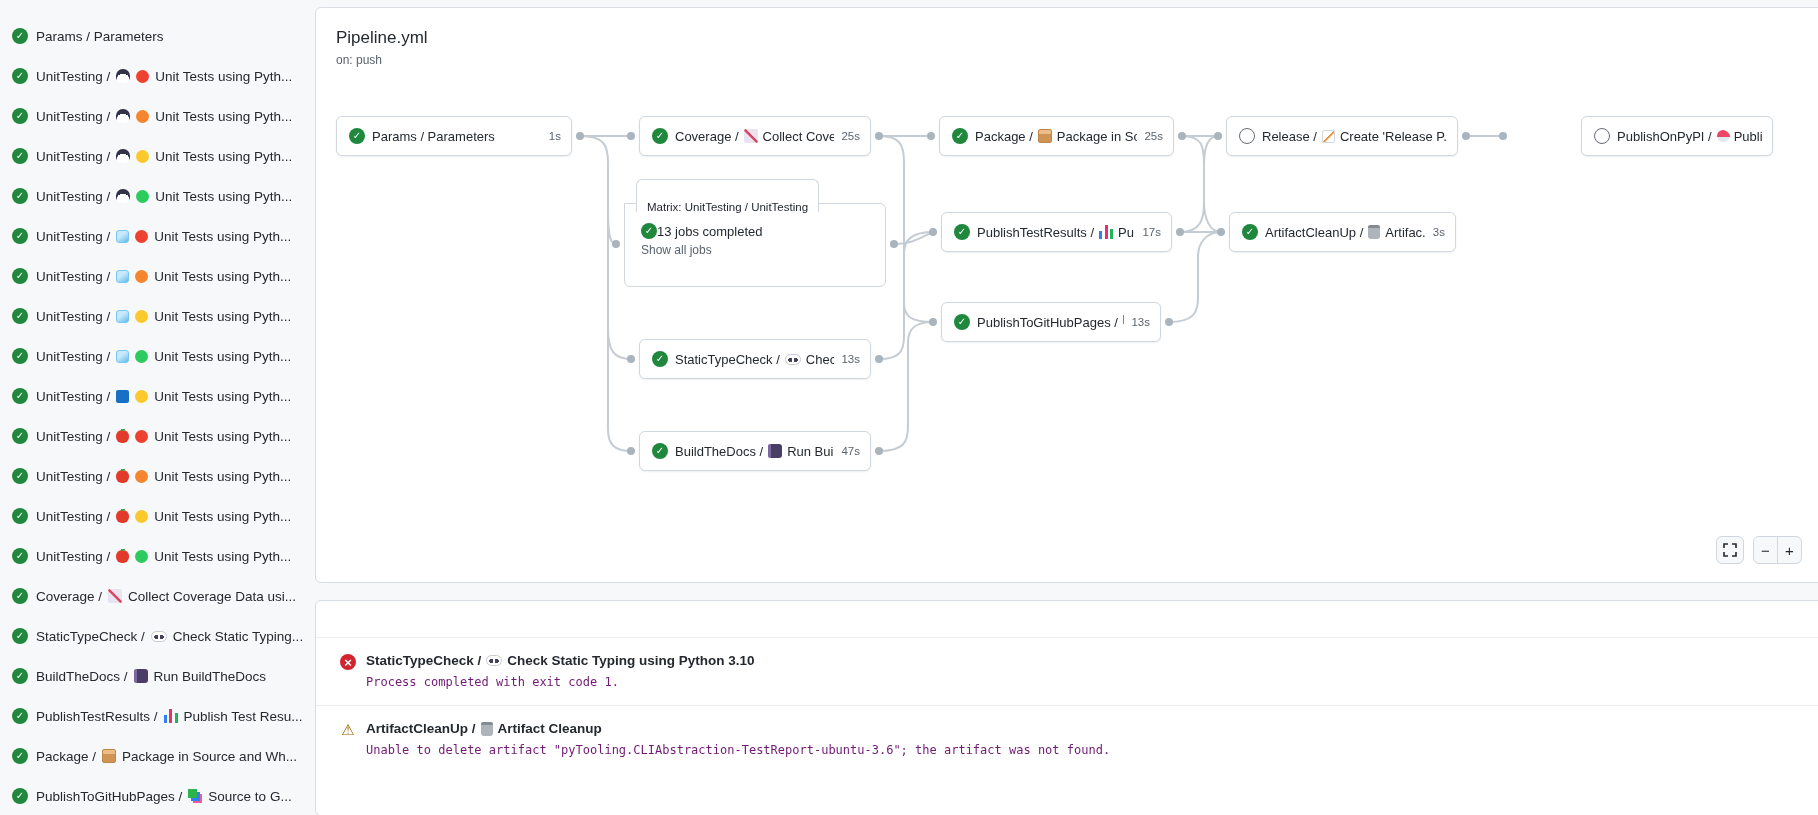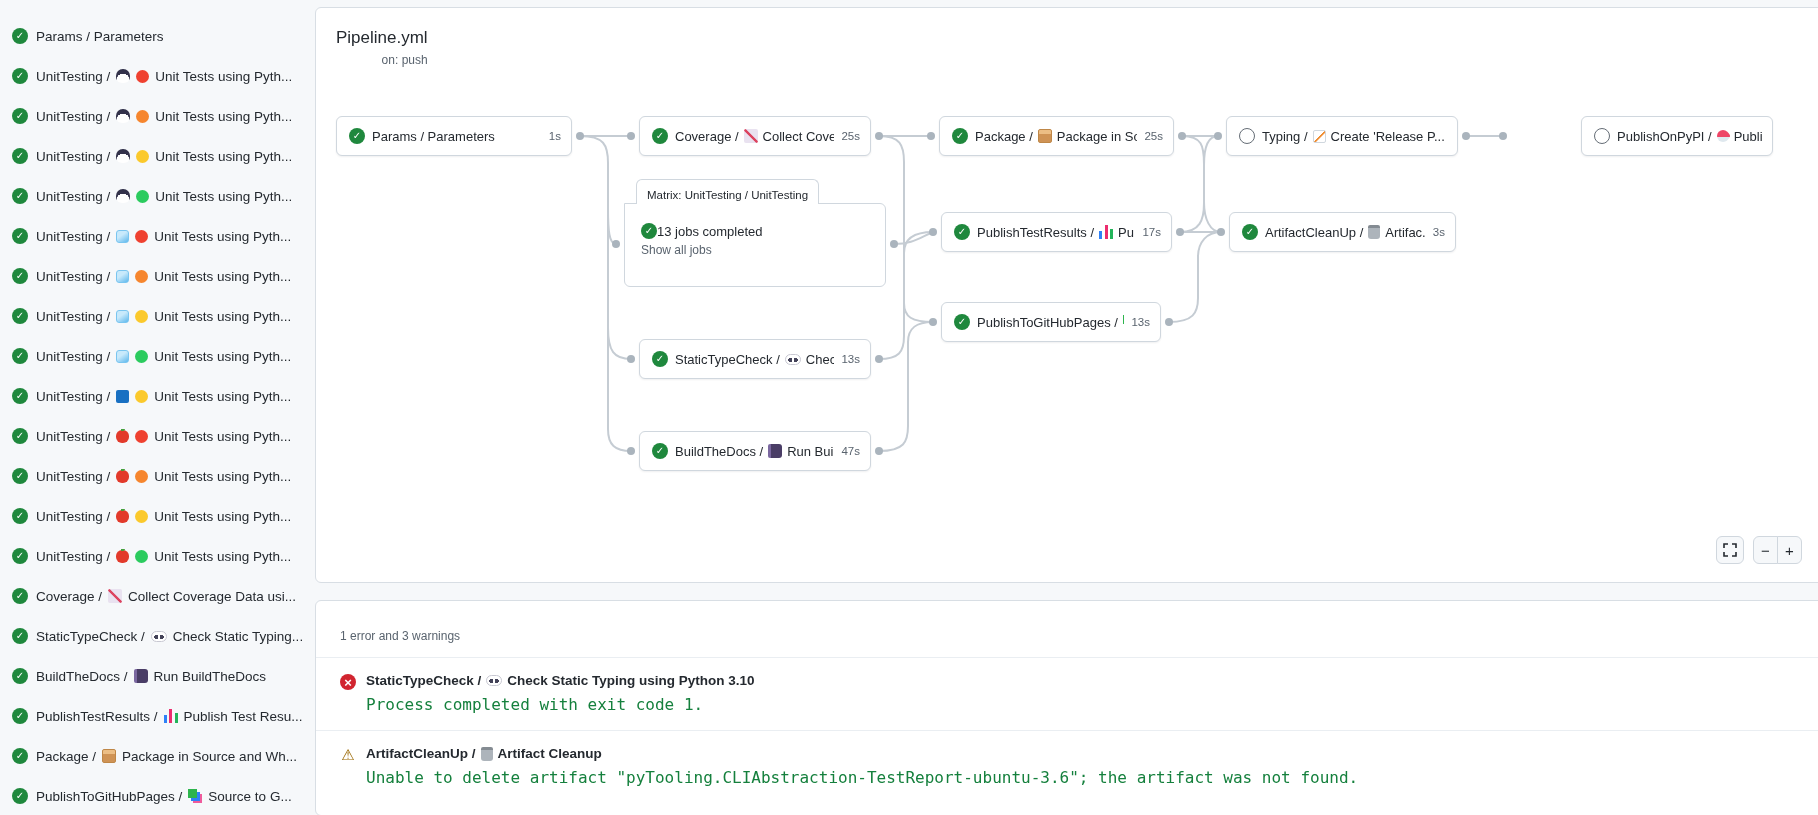--- a/index.html
+++ b/index.html
@@ -50,28 +50,28 @@
       linear-gradient(#ef5b9c,#ef5b9c) 5px 5px/9px 9px no-repeat; }
   [data-icon="wastebasket"] { width:12px; background:linear-gradient(#848b92 0 22%,#adb4bb 22%); border-radius:2px 2px 3px 3px; }
   [data-icon="rocket"] { width:12px; height:12px; background:linear-gradient(135deg,#ee4566 0 55%,#dfe8ee 55%); border-radius:50% 4px 50% 50%; transform:rotate(45deg); }
   [data-icon="memo"] { width:13px; height:13px; background:linear-gradient(to bottom right,transparent 46%,#ef8e34 48% 58%,transparent 60%),#fff; border:1px solid #d0d7de; border-radius:2px; }
 
   
   .graph-panel { position:absolute; left:315px; top:7px; width:1510px; height:576px; background:#fff;
       border:1px solid #d8dee4; border-radius:6px; }
   .panel-head { position:absolute; left:20px; top:20px; }
   .panel-title { font-size:17px; font-weight:400; color:#24292f; }
-  .panel-sub { font-size:12px; color:#59636e; margin-top:5px;text-align:right; }
+  .panel-sub { font-size:12px; color:#59636e; margin-top:5px; }
   .edges { position:absolute; left:0; top:0; }
   .node { position:absolute; height:40px; background:#fff; border:1px solid #d0d7de; border-radius:6px;
       box-shadow:0 1px 2px rgba(31,35,40,.07); display:flex; align-items:center; gap:7px; padding:0 10px 0 12px; cursor:pointer; }
   .nlbl { display:flex; align-items:center; gap:5px; white-space:nowrap; overflow:hidden; font-size:13px; color:#24292f; }
   .dur { margin-left:auto; font-size:11.5px; color:#59636e; flex:none; }
 
-  .matrix-tab { position:absolute; left:320px; top:171px; height:25px; line-height:23px; padding:4px 10px;
+  .matrix-tab { position:absolute; left:320px; top:171px; height:25px; line-height:23px; padding:16px 10px;
       background:#fff; border:1px solid #d0d7de; border-bottom:none; border-radius:6px 6px 0 0;
       font-size:11.5px; color:#24292f; z-index:2; }
   .matrix-body { position:absolute; left:308px; top:195px; width:262px; height:84px; background:#fff;
       border:1px solid #d0d7de; border-radius:0 6px 6px 6px; padding:18px 16px 0; z-index:1; }
   .matrix-status { display:flex; align-items:center; font-size:13px; height:18px; }
   .matrix-link { margin-top:0; font-size:12px; color:#59636e; cursor:pointer; display:inline-block; }
   .ctl-btn { position:absolute; height:28px; background:#f6f8fa; border:1px solid #d0d7de; cursor:pointer;
       display:flex; align-items:center; justify-content:center; color:#24292f; font-size:15px; }
   .ctl-fullscreen { left:1400px; top:528px; width:28px; border-radius:6px; }
   .ctl-zoom-out { left:1437px; top:528px; width:25px; border-radius:6px 0 0 6px; }
@@ -84,21 +84,21 @@
   .ann-heading { font-size:16px; font-weight:700; }
   .ann-summary { font-size:12px; color:#59636e; margin-top:6px; }
   .ann-row { display:flex; gap:10px; padding:15px 24px 16px; border-top:1px solid #eaeef2; }
   .ann-ic { flex:none; margin-top:1px; }
   .ann-ic.error { width:16px; height:16px; border-radius:50%; background:#d1242f; color:#fff;
       display:flex; align-items:center; justify-content:center; }
   .ann-ic.error::after { content:"×"; font-size:13px; font-weight:700; line-height:1; }
   .ann-ic.warning { width:16px; height:16px; color:#9a6700; font-size:15px; line-height:16px; text-align:center; }
   .ann-ic.warning::after { content:"⚠"; }
   .ann-title { display:flex; align-items:center; gap:5px; font-size:13.5px; font-weight:700; cursor:pointer; }
-  .ann-msg { margin-top:7px; font-family:"DejaVu Sans Mono",monospace; font-size:16px; color:#15803d; }
+  .ann-msg { margin-top:7px; font-family:"DejaVu Sans Mono",monospace; font-size:12px; color:#701a75; }
 </style>
 </head>
 <body>
 
 <div class="app">
 
   <div class="sidebar" id="sidebar">
     <div class="sb-row">
       <span class="st ok"></span>
       <span class="sb-label">
@@ -363,21 +363,21 @@
         <span>Package /</span>
         <span class="ic" data-icon="package"></span>
         <span>Package in So...</span>
       </span>
       <span class="dur">25s</span>
     </div>
 
     <div class="node" style="left:910px;top:108px;width:232px">
       <span class="st skip"></span>
       <span class="nlbl">
-        <span>Typing /</span>
+        <span>Release /</span>
         <span class="ic" data-icon="memo"></span>
         <span>Create 'Release P...</span>
       </span>
     </div>
 
     <div class="node" style="left:1265px;top:108px;width:192px">
       <span class="st skip"></span>
       <span class="nlbl">
         <span>PublishOnPyPI /</span>
         <span class="ic" data-icon="rocket"></span>
@@ -448,21 +448,20 @@
       <svg width="14" height="14" viewBox="0 0 14 14">
         <path d="M1 5 V1 H5 M9 1 H13 V5 M13 9 V13 H9 M5 13 H1 V9" fill="none" stroke="#24292f" stroke-width="1.6"></path>
       </svg>
     </div>
     <div class="ctl-btn ctl-zoom-out">−</div>
     <div class="ctl-btn ctl-zoom-in">+</div>
   </div>
 
   <div class="ann-panel">
     <div class="ann-head">
-      <div class="ann-summary">1 error and 3 warnings</div>
     </div>
     <div id="ann-rows">
     <div class="ann-row">
       <span class="ann-ic error"></span>
       <div class="ann-body">
         <div class="ann-title">
           <span class="pfx">StaticTypeCheck /</span>
           <span class="ic" data-icon="eyes"></span>
           <span class="ttl">Check Static Typing using Python 3.10</span>
         </div>

